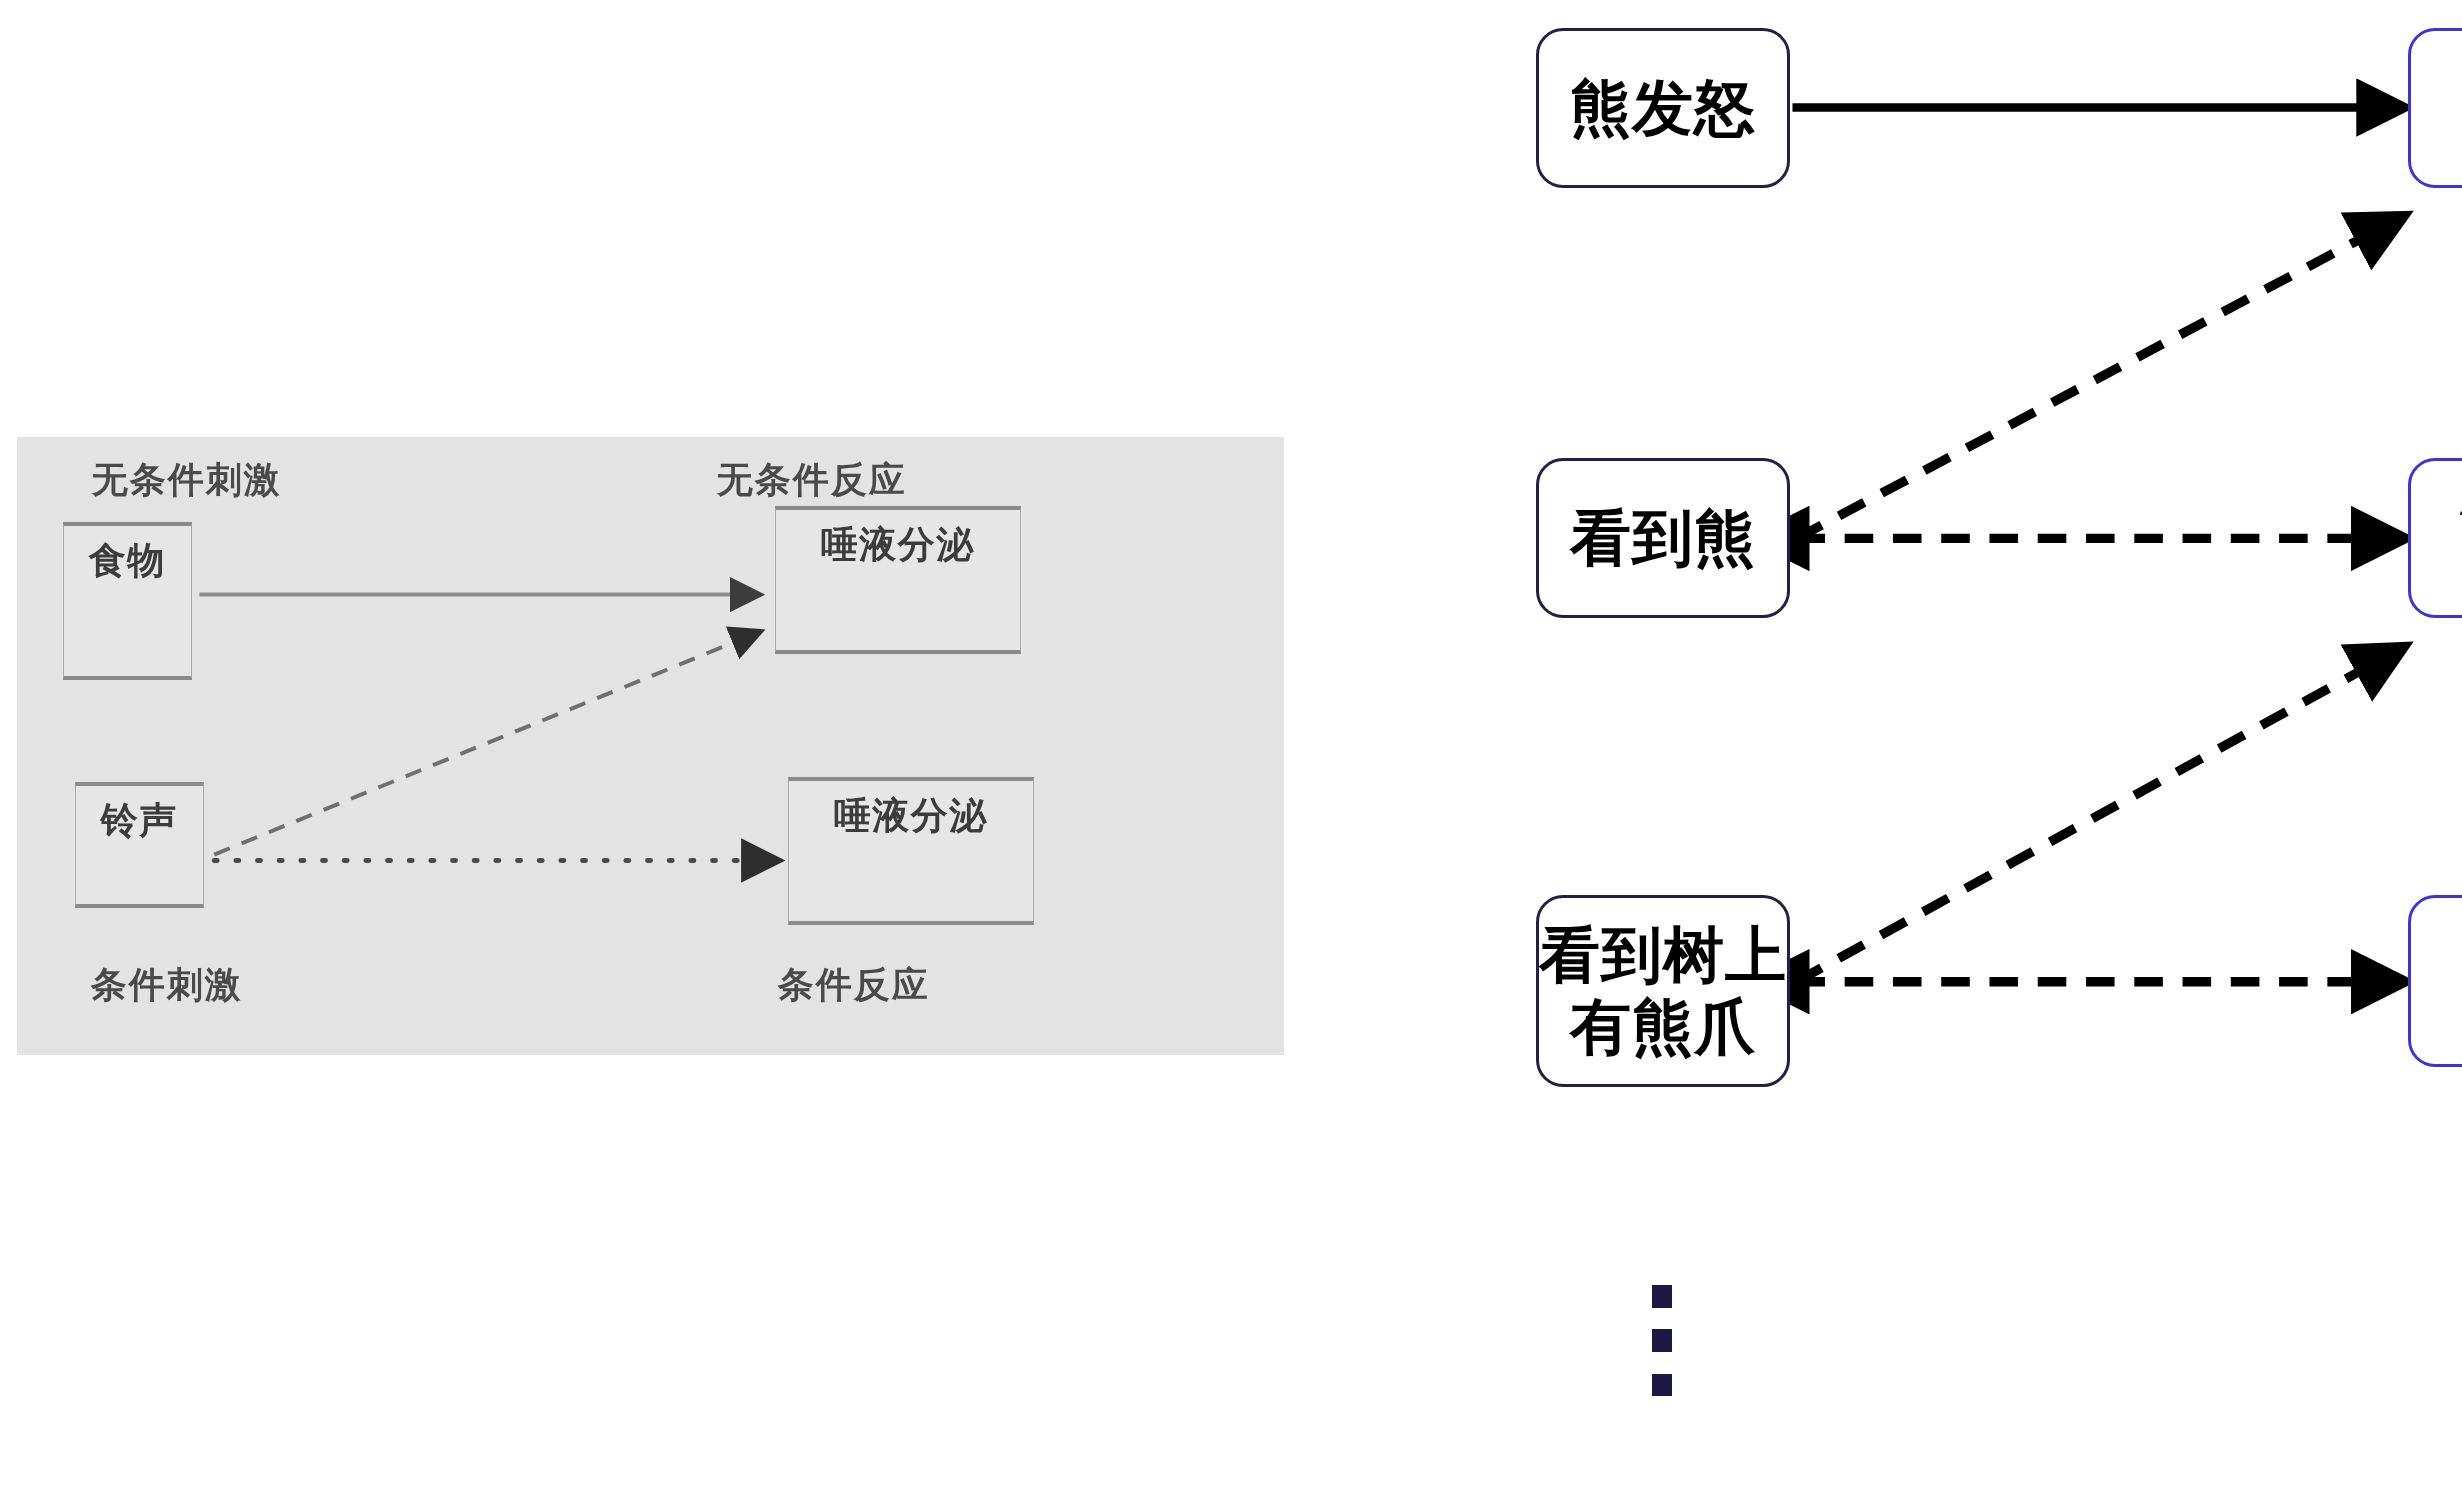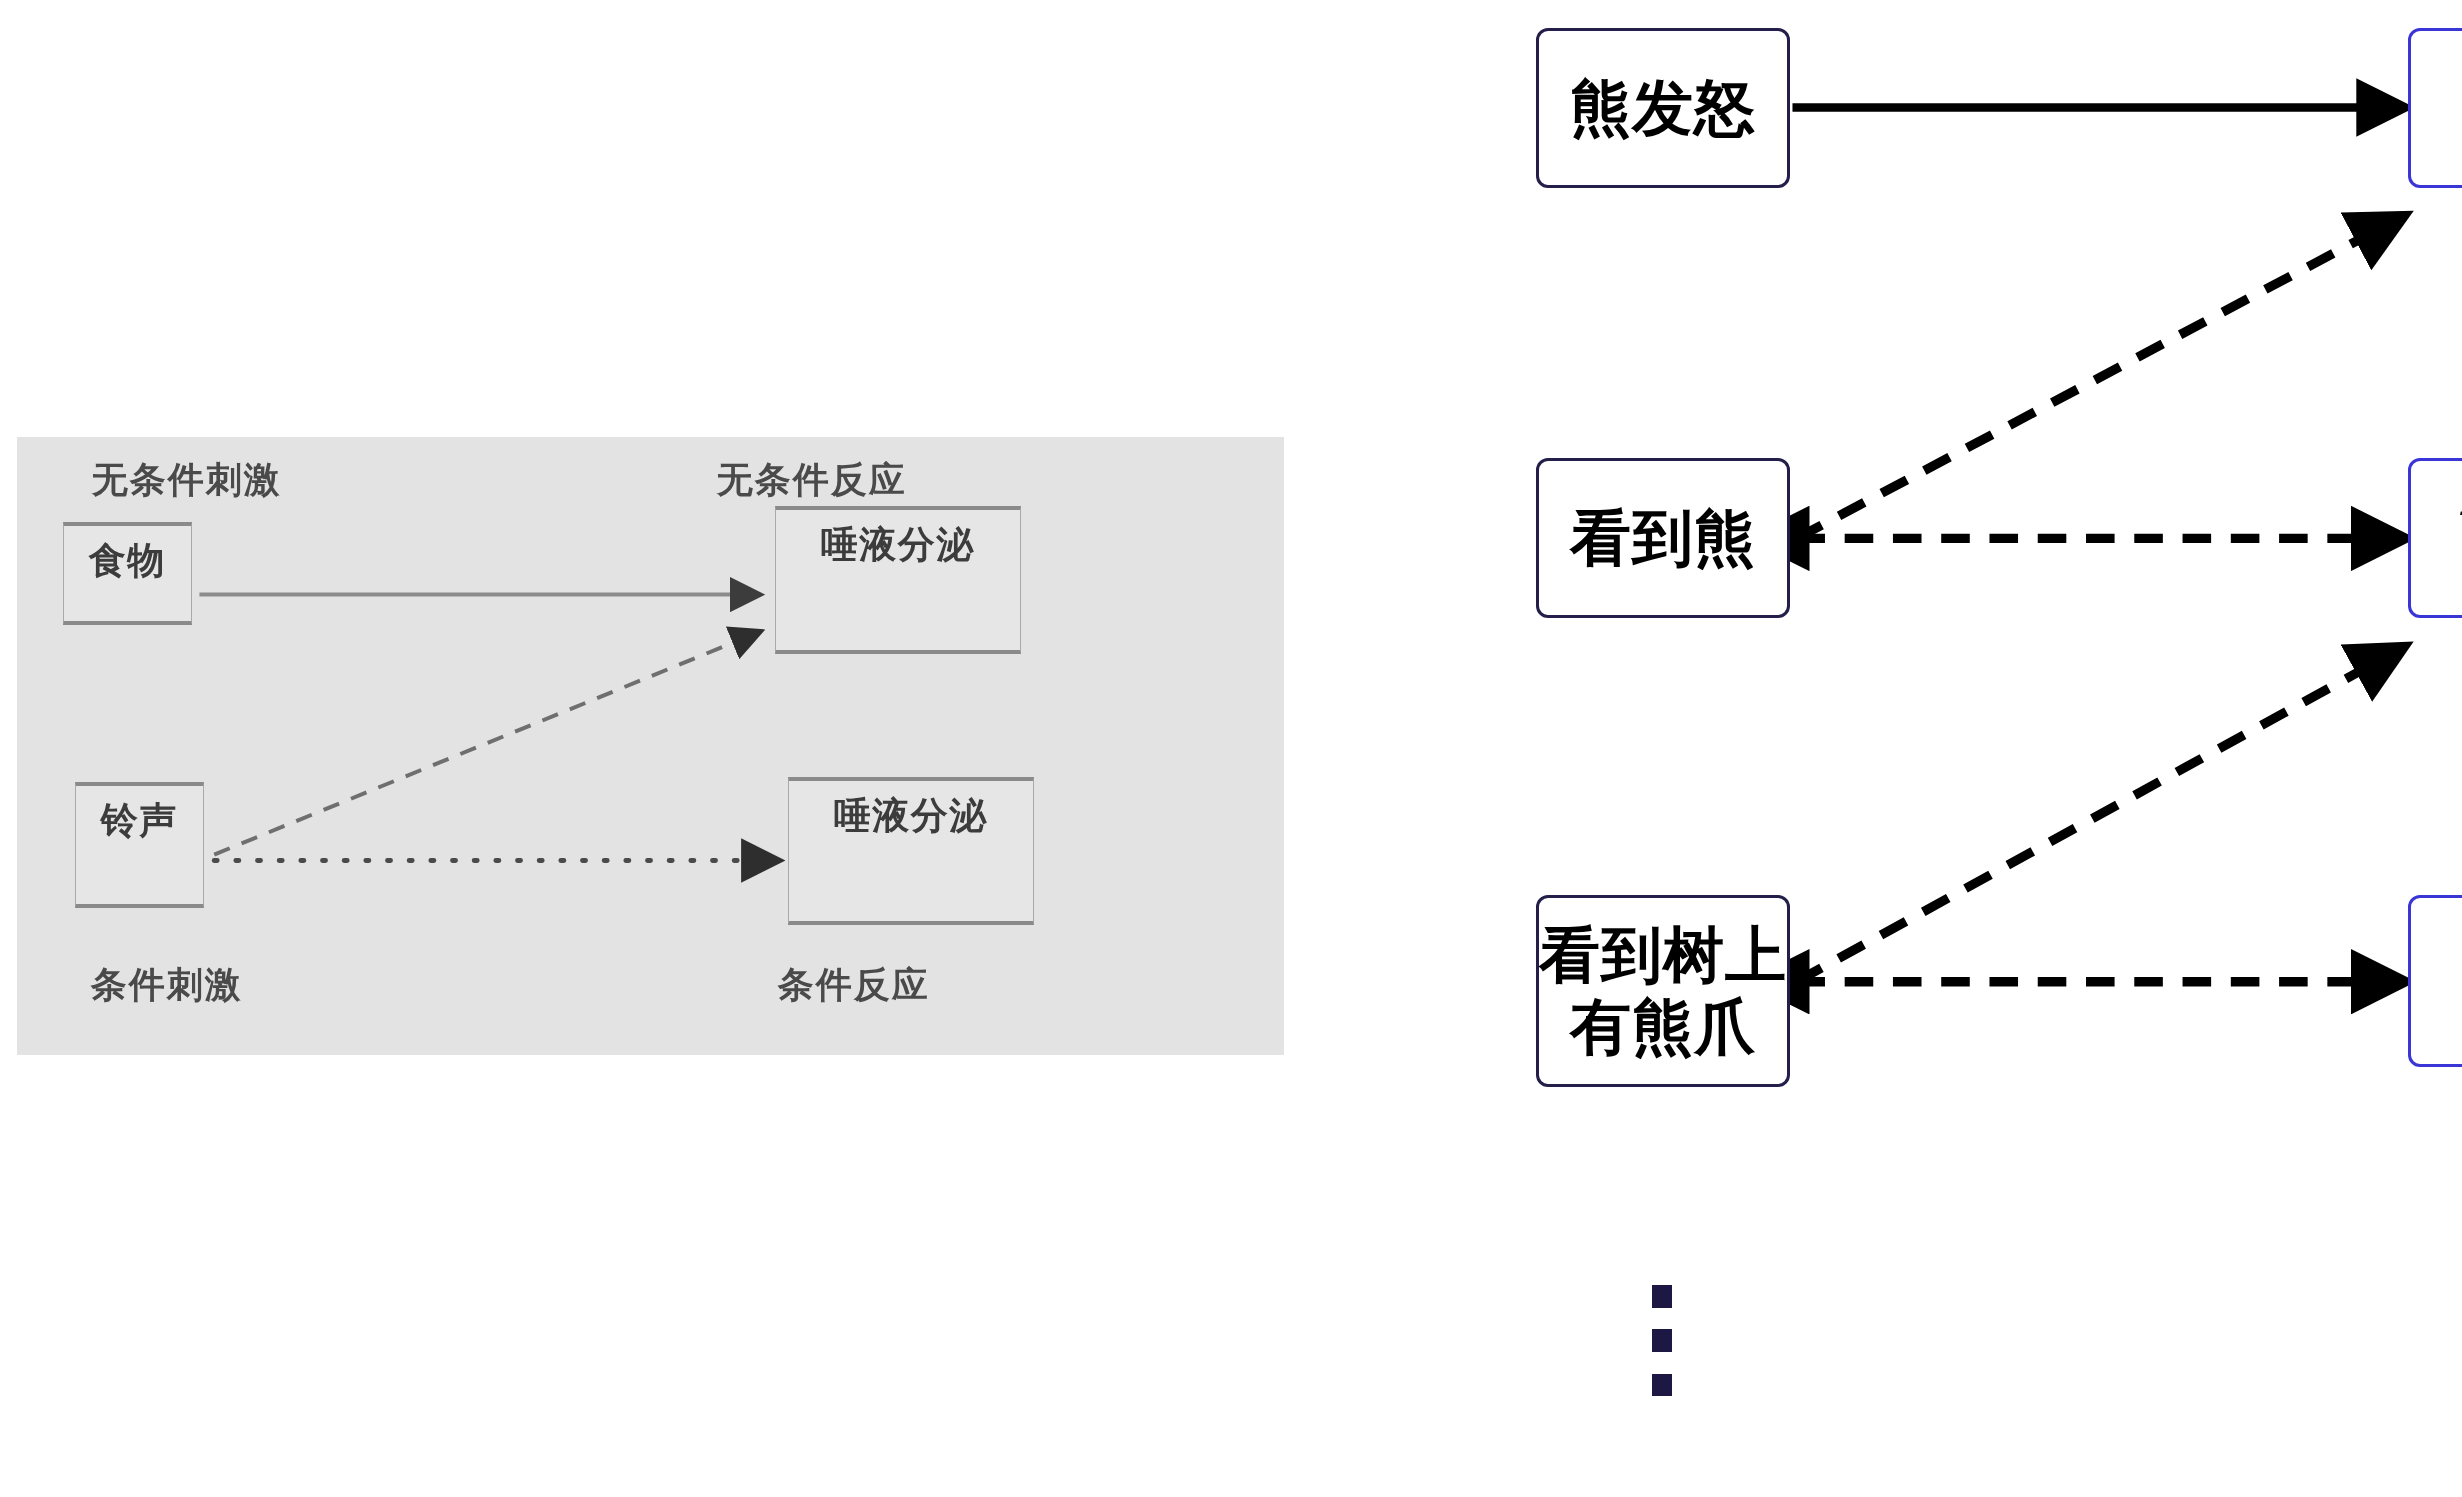--- a/index.html
+++ b/index.html
@@ -51,21 +51,21 @@
     justify-content: center;
   }
   .cc-box > span {
     font-size: 37px;
     color: #3c3c3c;
     font-weight: 600;
     letter-spacing: 1.5px;
     margin-top: 9.8px;
     white-space: nowrap;
   }
-  #cc-box-food  { left: 46px;  top: 85px; width: 129px; height: 103px; }
+  #cc-box-food  { left: 46px;  top: 85px; width: 129px; height: 158px; }
   #cc-box-bell  { left: 58px; top: 345px; width: 129px; height: 126px; }
   #cc-box-sal1  { left: 758px; top: 69px; width: 246px; height: 148px; }
   #cc-box-sal2  { left: 771px; top: 340px; width: 246px; height: 148px; }
 
   #cc-arrows {
     position: absolute;
     left: 0; top: 0;
     width: 1267px;
     height: 618px;
   }
@@ -76,21 +76,21 @@
     left: 1428px;
     top: 0px;
     width: 1878px;
     height: 1498px;
   }
 
   .rl-box {
     position: absolute;
     box-sizing: border-box;
     background: #ffffff;
-    border-radius: 12px;
+    border-radius: 27px;
     display: flex;
     align-items: center;
     justify-content: center;
     text-align: center;
   }
   .rl-box.left-col {
     border: 3.9px solid #231f4a;
     width: 254px;
   }
   .rl-box.right-col {

